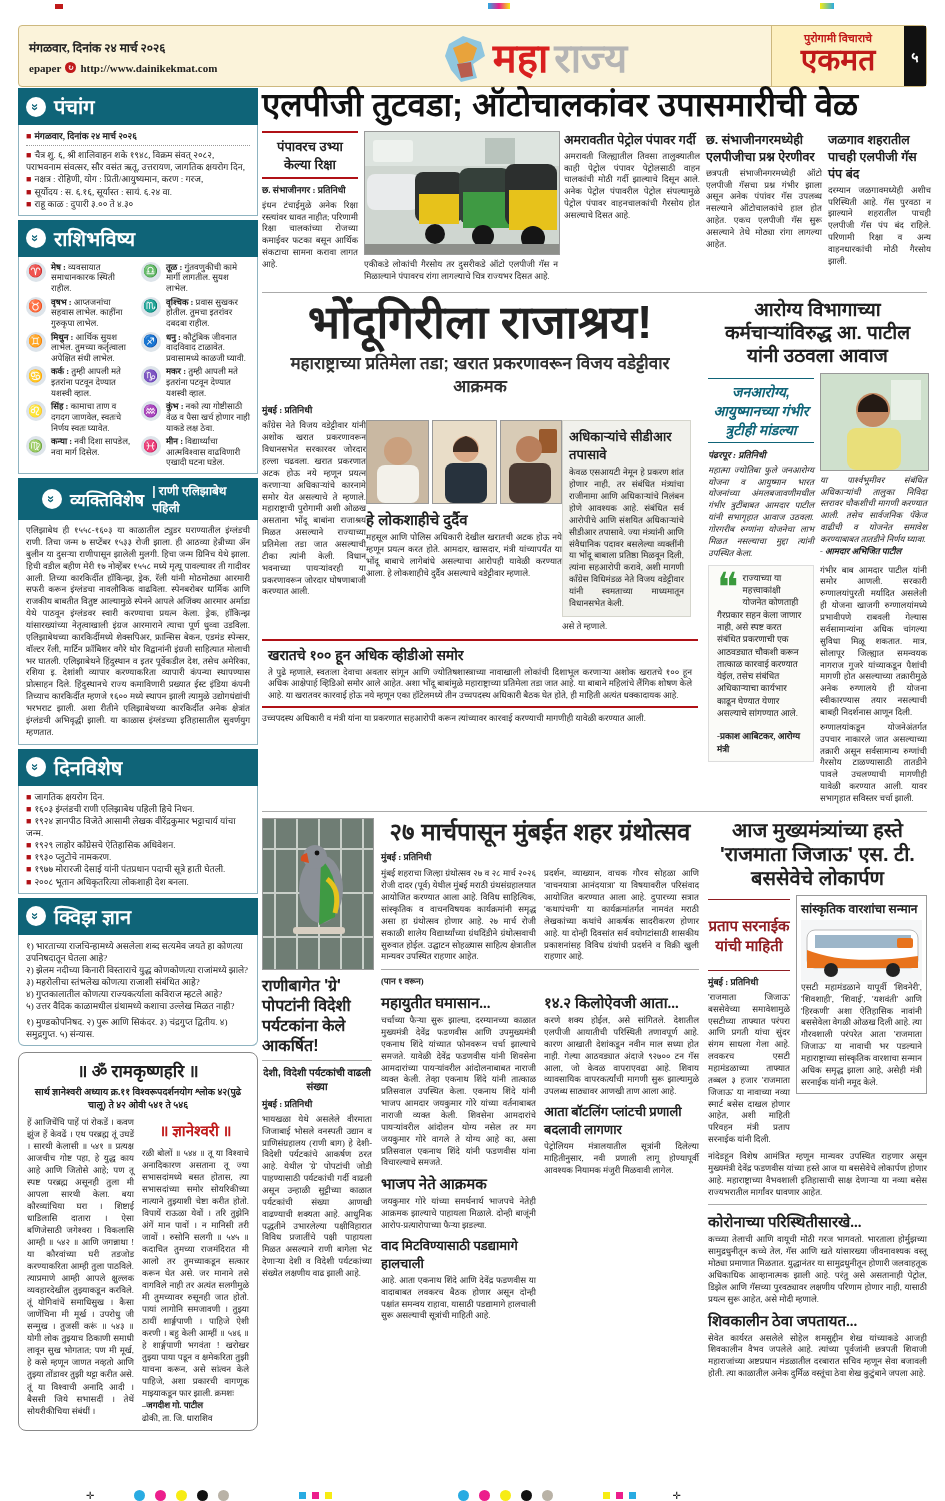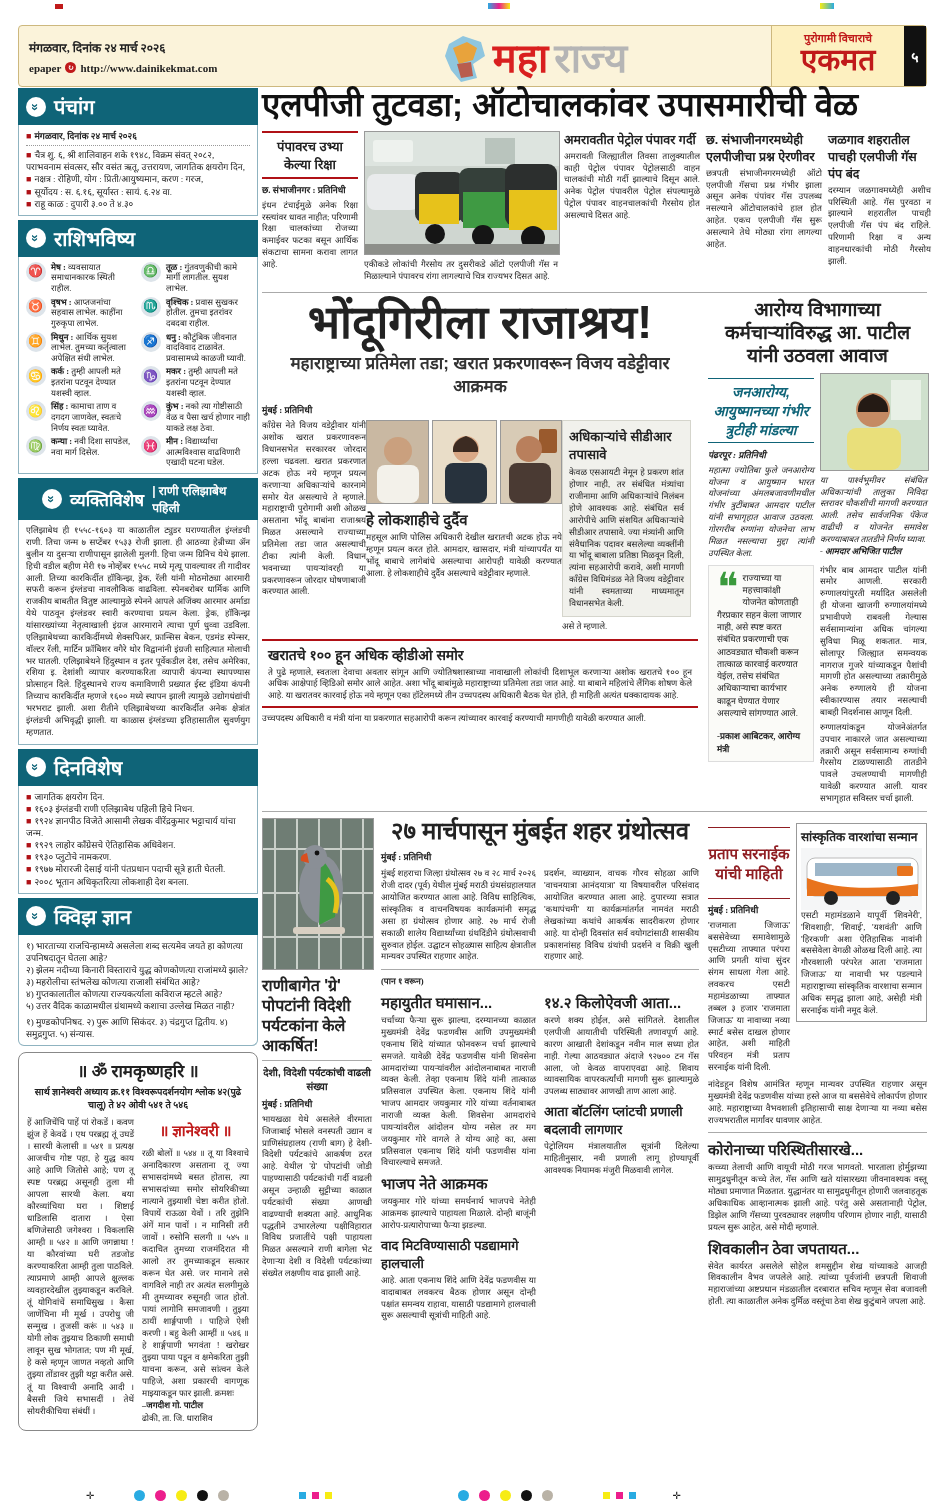--- a/index.html
+++ b/index.html
@@ -50,29 +50,29 @@
   .rule{border-top:1px solid #aaa;margin:6px 0;}
   .hl2{font-family:"Liberation Sans",sans-serif;font-size:46px;font-weight:900;text-align:center;line-height:1;}
   .hl2sub{font-family:"Liberation Sans",sans-serif;font-size:17px;font-weight:800;color:#333;text-align:center;margin-top:6px;}
   .photo{position:relative;overflow:hidden;background:#ccc;}
   .pbox{border:1px solid #999;}
   .redbox{border-top:2px solid #b01116;border-bottom:2px solid #b01116;padding:4px 6px;margin-top:6px;}
   .redbox h4{margin:0 0 3px;font-family:"Liberation Sans",sans-serif;font-size:14px;}
   .graybox{background:#f1f1ec;border:1px solid #d5d5cc;padding:6px;}
   .graybox h4{margin:0 0 4px;font-family:"Liberation Sans",sans-serif;font-size:13px;}
   .hl3{font-family:"Liberation Sans",sans-serif;font-size:19px;font-weight:800;text-align:center;line-height:1.2;}
-  .hl4{font-family:Liberation Serif, serif;font-size:24px;font-weight:800;text-align:center;line-height:1.15;}
+  .hl4{font-family:Liberation Sans, sans-serif;font-size:24px;font-weight:800;text-align:center;line-height:1.15;}
   .quote{background:#fbfbf8;border:1px solid #ddd;padding:6px 8px;font-size:8.8px;line-height:1.4;}
   .qmark{float:left;color:#3a9a3d;font-size:40px;line-height:30px;margin-right:4px;font-family:"DejaVu Serif",serif;}
   .tealsub{color:#0f6478;font-family:"Liberation Sans",sans-serif;font-weight:800;font-size:14px;text-align:center;border-top:1px solid #0f6478;border-bottom:1px solid #0f6478;padding:3px 0;margin:5px 0;}
   .maroonsub{color:#8f1d22;font-family:"Liberation Sans",sans-serif;font-weight:800;font-size:15px;text-align:center;border-top:1px solid #8f1d22;border-bottom:1px solid #8f1d22;padding:15px 0;margin:4px 0;}
   .capt{font-family:"Liberation Sans",sans-serif;font-weight:800;font-size:16px;line-height:1.25;}
   .twocol{display:flex;gap:8px;}
   .twocol>div{flex:1;}
-  .conth{font-family:Liberation Sans, sans-serif;font-weight:800;font-size:15px;margin:4px 0 3px;}
+  .conth{font-family:Liberation Serif, serif;font-weight:800;font-size:15px;margin:4px 0 3px;}
   
   .marks{left:0;top:1489px;width:945px;height:12px;display:flex;align-items:center;}
   .dot{width:11px;height:11px;border-radius:50%;margin-right:10px;}
   .sq{width:7px;height:7px;margin-right:6px;}
 </style>
 </head>
 <body>
 
 <div id="page">
 
@@ -418,20 +418,21 @@
           <div>
             <div class="conth">१४.२ किलोऐवजी आता...</div>
             <div class="body-sm">करणे शक्य होईल, असे सांगितले. देशातील एलपीजी आयातीची परिस्थिती तणावपूर्ण आहे. कारण आखाती देशांकडून नवीन माल सध्या होत नाही. गेल्या आठवड्यात अंदाजे ९२७०० टन गॅस आला, जो केवळ वापराएवढा आहे. शिवाय व्यावसायिक वापरकर्त्यांची मागणी सुरू झाल्यामुळे उपलब्ध साठ्यावर आणखी ताण आला आहे.</div>
             <div class="conth" style="font-size:13px;">आता बॉटलिंग प्लांटची प्रणाली बदलावी लागणार</div>
             <div class="body-sm">पेट्रोलियम मंत्रालयातील सूत्रांनी दिलेल्या माहितीनुसार, नवी प्रणाली लागू होण्यापूर्वी आवश्यक नियामक मंजुरी मिळवावी लागेल.</div>
           </div>
         </div>
       </div>
 
       <div style="width:219px;">
+        <div class="hl3" style="font-size:20px;">आज मुख्यमंत्र्यांच्या हस्ते 'राजमाता जिजाऊ' एस. टी. बससेवेचे लोकार्पण</div>
         <div style="display:flex;gap:6px;margin-top:5px;">
           <div style="width:82px;">
             <div class="maroonsub">प्रताप सरनाईक यांची माहिती</div>
             <div class="byline">मुंबई : प्रतिनिधी</div>
             <div class="body-sm">'राजमाता जिजाऊ' बससेवेच्या समावेशामुळे एसटीच्या ताफ्यात परंपरा आणि प्रगती यांचा सुंदर संगम साधला गेला आहे. लवकरच एसटी महामंडळाच्या ताफ्यात तब्बल ३ हजार 'राजमाता जिजाऊ' या नावाच्या नव्या स्मार्ट बसेस दाखल होणार आहेत, अशी माहिती परिवहन मंत्री प्रताप सरनाईक यांनी दिली.</div>
           </div>
           <div style="width:131px;">
             <div class="pbox" style="padding:4px;">
               <div class="subhl" style="font-size:12px;">सांस्कृतिक वारशांचा सन्मान</div>
               <div class="photo" style="width:100%;height:62px;background:#fff;">

